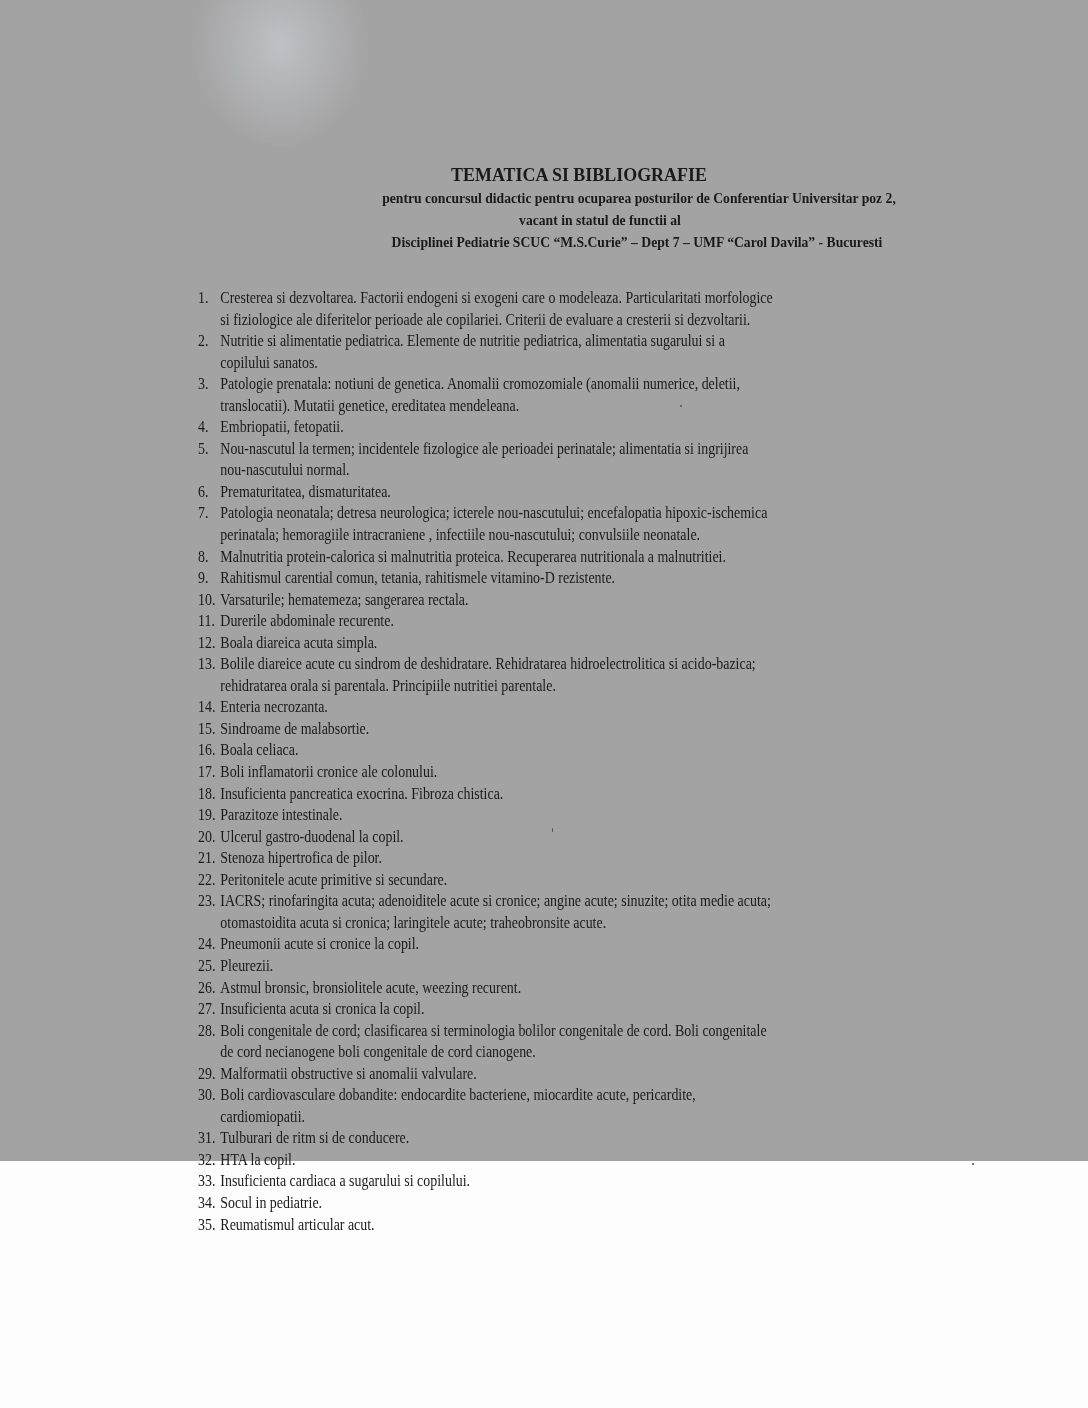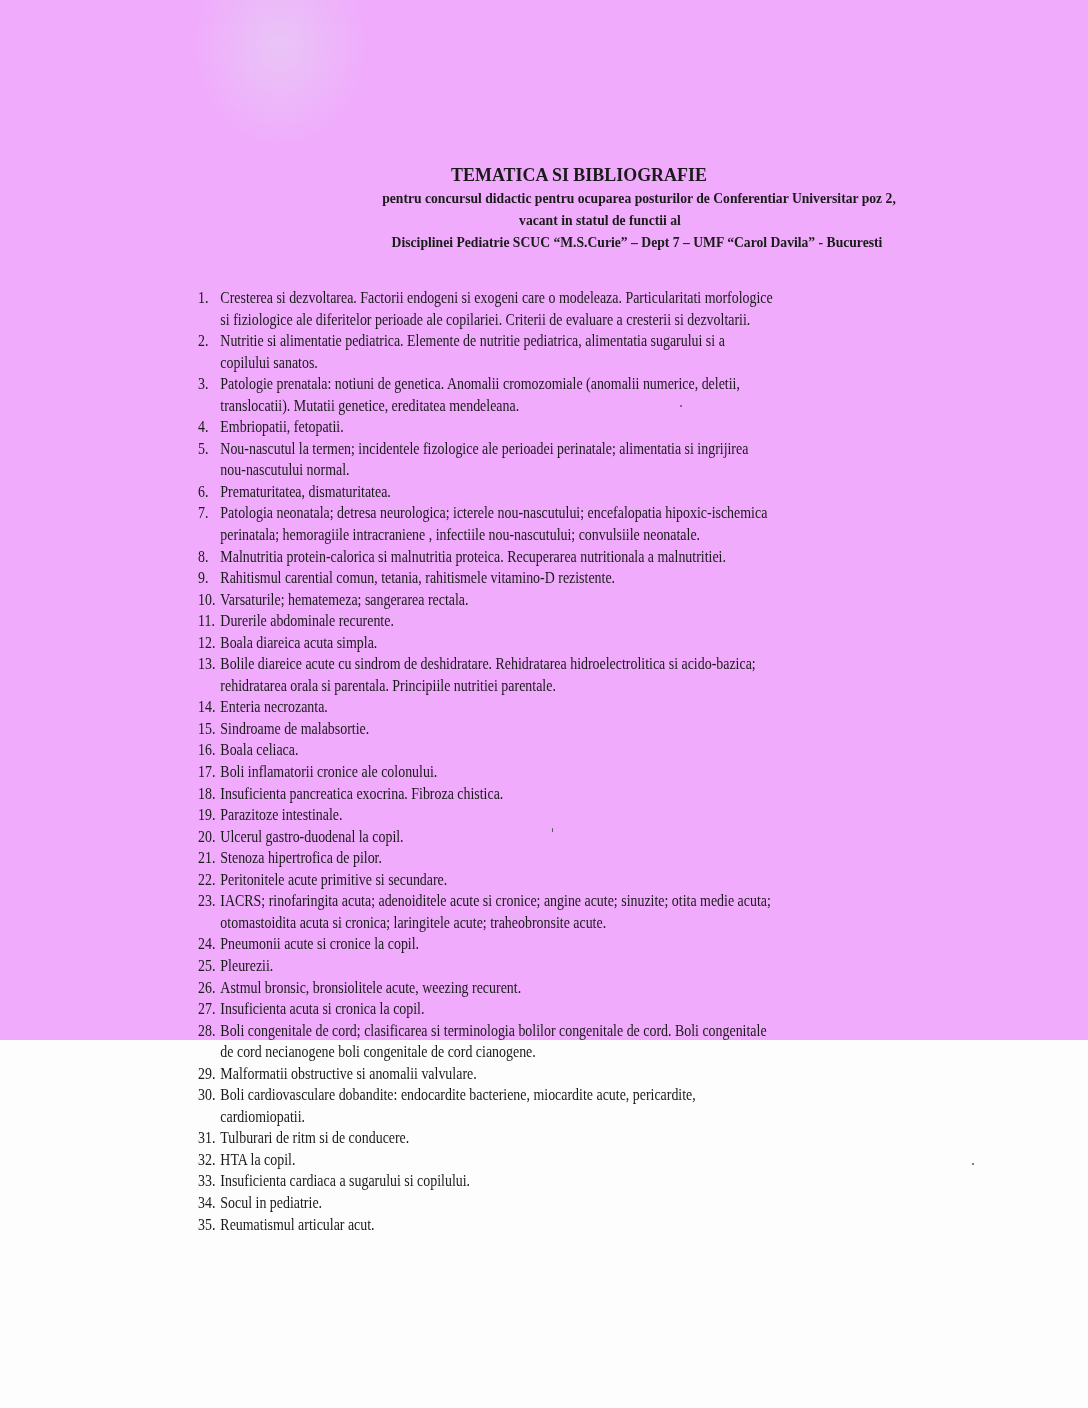--- a/index.html
+++ b/index.html
@@ -11,22 +11,22 @@
       width: 1088px;
       height: 1408px;
       position: relative;
       overflow: hidden;
       font-family: "Liberation Serif", serif;
       color: #1a1a1a;
     }
     .page {
       position: absolute;
       left: 0; top: 0;
-      width: 1088px; height: 1040px;
-      background: #f0abfc;
+      width: 1088px; height: 1161px;
+      background: #a3a3a3;
     }
     .scan-shade {
       position: absolute;
       left: 190px; top: 0;
       width: 180px; height: 150px;
       background: radial-gradient(ellipse at 50% 30%, rgba(225,228,240,0.45), rgba(255,255,255,0) 70%);
     }
     .header {
       position: absolute;
       left: 0;

